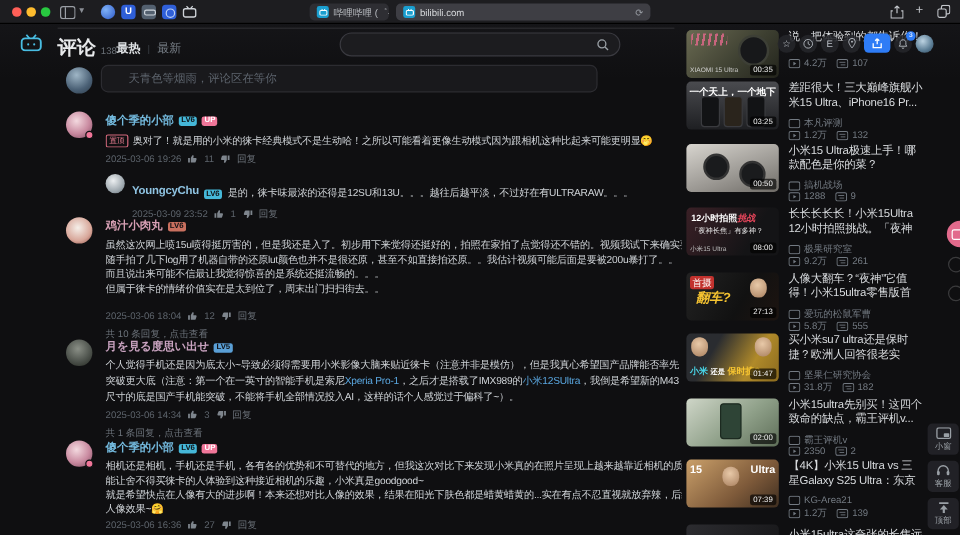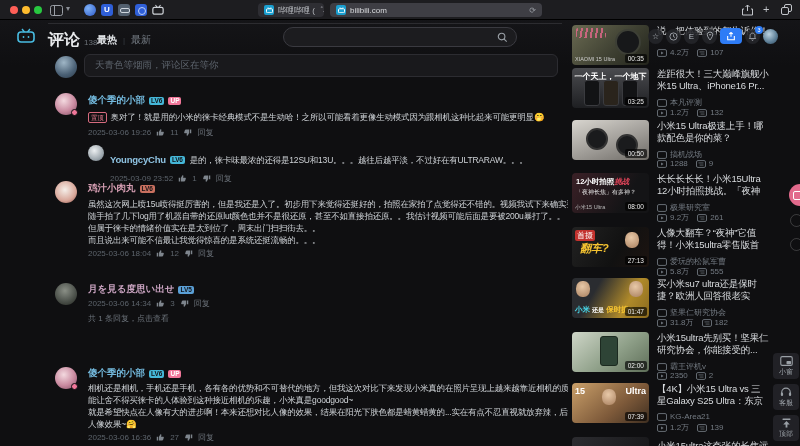--- a/index.html
+++ b/index.html
@@ -45,43 +45,43 @@
   .sort{position:absolute;left:97px;top:13px;font-size:10px;display:flex;gap:6px;align-items:center}
   .sort .hot{color:#dfe2e5;font-weight:700}
   .sort .dv{color:#3a3f45;font-size:8px}
   .sort .new{color:#767d85}
 
   .search{position:absolute;left:283px;top:7px;width:234px;height:20px;border-radius:10px;
     background:#1c1c1f;border:1px solid #3a3a40;display:flex;align-items:center;justify-content:flex-end;padding-right:8px;color:#9aa0a6}
 
   .inp-av{position:absolute;left:55px;top:36px;width:22px;height:22px;border-radius:50%;
     background:radial-gradient(circle at 40% 30%,#9fb6c6,#4a6075 60%,#2c3a48)}
-  .inp-box{position:absolute;left:84px;top:34px;width:474px;height:23px;border-radius:6px;
-    background:#19191c;border:1px solid #2c2c31;display:flex;align-items:center;padding-left:10px}
+  .inp-box{position:absolute;left:84px;top:34px;width:414px;height:23px;border-radius:6px;
+    background:#19191c;border:1px solid #2c2c31;display:flex;align-items:center;padding-left:22px}
   .inp-box span{font-size:9.5px;color:#5d646d}
 
   
   .comment{position:absolute;left:48px;width:514px}
   .c-av{position:absolute;left:7px;width:22px;height:22px;border-radius:50%}
   .av-up{background:radial-gradient(circle at 40% 35%,#f3d9df,#c98aa0 55%,#7e4a60)}
   .av-dot{position:absolute;right:-1px;bottom:-1px;width:7px;height:7px;border-radius:50%;background:#f07699;border:1px solid #0f0f11}
   .av-2{background:radial-gradient(circle at 45% 40%,#f5efe9,#d8a79a 60%,#8a4a42)}
   .av-3{background:radial-gradient(circle at 45% 35%,#8a8f86,#4a4f49 60%,#23261f)}
   .av-r{position:absolute;left:40px;width:16px;height:16px;border-radius:50%;
     background:radial-gradient(circle at 40% 35%,#eceff1,#9aa4ab 65%,#5c666d)}
   .cbody{margin-left:40px;position:relative}
   .nrow{display:flex;align-items:center;gap:4px;height:11px}
   .uname{font-size:9.5px;font-weight:600}
   .n-blue{color:#73b9dd}.n-pink{color:#d79fb4}.n-mauve{color:#c9a3c0}.n-reply{color:#8fc3e2}
   .lvb{font-size:6.5px;font-weight:700;line-height:8px;padding:0 2px;border-radius:2px;color:#101114}
   .lv-cyan{background:#45b7d8}.lv-red{background:#c9705f}.lv-blue{background:#5a9fd6}
   .upb{font-size:6.5px;font-weight:700;line-height:8px;padding:0 2px;border-radius:2px;background:#f07699;color:#fff}
   .pinb{font-size:6.5px;line-height:9px;padding:0 2px;border-radius:2px;border:1px solid #d66a7e;color:#e0798c;margin-right:4px;flex:none}
   .ctext,.cline{font-size:8.5px;letter-spacing:-0.2px;color:#ced2d6;line-height:12px}
-  .cline{height:12px;white-space:nowrap;overflow:hidden;width:480px;display:flex;align-items:center}
+  .cline{height:12px;white-space:nowrap;overflow:hidden;width:480px;display:flex;align-items:flex-end}
   .cpara{width:480px;line-height:13px}
   .clink{color:#5aa7e0}
   .meta{display:flex;align-items:center;gap:5px;height:11px;font-size:8px;color:#5d646c}
   .meta .ic{color:#7e858d;display:flex;align-items:center}
   .meta .rl{color:#6d747c}
   .more{font-size:8px;color:#6d747c;height:10px}
 
   
   .sidebar{position:absolute;left:571px;top:0;width:198px;height:426px}
   .card{position:absolute;left:0;width:198px;height:52px}
@@ -297,46 +297,50 @@
 
   <div class="comment" style="top:160px">
     <div class="c-av av-2" style="top:1px"></div>
     <div class="cbody">
       <div class="nrow" style="margin-top:3px">
         <span class="uname n-pink">鸡汁小肉丸</span>
         <span class="lvb lv-red">LV6</span>
       </div>
       <div class="cline" style="margin-top:4px">虽然这次网上喷15u喷得挺厉害的，但是我还是入了。初步用下来觉得还挺好的，拍照在家拍了点觉得还不错的。视频我试下来确实要差一些，晚上家里开灯</div>
       <div class="cline">随手拍了几下log用了机器自带的还原lut颜色也并不是很还原，甚至不如直接拍还原。。我估计视频可能后面是要被200u暴打了。。</div>
+      <div class="cline">而且说出来可能不信最让我觉得惊喜的是系统还挺流畅的。。。</div>
       <div class="cline">但属于徕卡的情绪价值实在是太到位了，周末出门扫扫街去。。</div>
-      <div class="cline">而且说出来可能不信最让我觉得惊喜的是系统还挺流畅的。。。</div>
-      <div class="meta" style="margin-top:2px">
+      <div class="meta" style="margin-top:12px">
         <span>2025-03-06 18:04</span>
         <span class="ic">
             <svg width="9" height="9" viewBox="0 0 12 12">
               <path d="M1 5h2v5H1zM4 10h4.2c.6 0 1.1-.4 1.3-1l.9-2.6c.2-.7-.3-1.4-1-1.4H6.8l.4-2.2c.1-.6-.3-1.1-.9-1.1-.3 0-.7.2-.8.5L4 5z" fill="currentColor"></path>
             </svg>
           </span>
         <span>12</span>
         <span class="ic" style="transform:rotate(180deg)">
             <svg width="9" height="9" viewBox="0 0 12 12">
               <path d="M1 5h2v5H1zM4 10h4.2c.6 0 1.1-.4 1.3-1l.9-2.6c.2-.7-.3-1.4-1-1.4H6.8l.4-2.2c.1-.6-.3-1.1-.9-1.1-.3 0-.7.2-.8.5L4 5z" fill="currentColor"></path>
             </svg>
           </span>
         <span class="rl">回复</span>
       </div>
+      <div class="more" style="margin-top:4px">共 10 条回复，点击查看</div>
     </div>
   </div>
 
   <div class="comment" style="top:263px">
     <div class="c-av av-3" style="top:0"></div>
     <div class="cbody">
       <div class="nrow" style="margin-top:1px">
         <span class="uname n-mauve">月を見る度思い出せ</span>
         <span class="lvb lv-blue">LV5</span>
+      </div>
+      <div class="ctext cpara" style="margin-top:3px">
+        <span>个人觉得手机还是因为底太小~导致必须得需要用小米影像大脑来贴近徕卡（注意并非是模仿），但是我真心希望国产品牌能否率先突破更大底（注意：第一个在一英寸的智能手机是索尼</span><span class="clink">Xperia Pro-1</span><span>，之后才是搭载了IMX989的</span><span class="clink">小米12SUltra</span><span>，我倒是希望新的M43尺寸的底是国产手机能突破，不能将手机全部情况投入AI，这样的话个人感觉过于偏科了~）。</span>
       </div>
       <div class="meta" style="margin-top:3px">
         <span>2025-03-06 14:34</span>
         <span class="ic">
             <svg width="9" height="9" viewBox="0 0 12 12">
               <path d="M1 5h2v5H1zM4 10h4.2c.6 0 1.1-.4 1.3-1l.9-2.6c.2-.7-.3-1.4-1-1.4H6.8l.4-2.2c.1-.6-.3-1.1-.9-1.1-.3 0-.7.2-.8.5L4 5z" fill="currentColor"></path>
             </svg>
           </span>
         <span>3</span>
         <span class="ic" style="transform:rotate(180deg)">
@@ -598,21 +602,21 @@
         </div>
       </div>
     </div>
 
     <div class="card" style="top:312px">
       <div class="thumb th-grad7">
         <span class="th-ph7"></span>
         <span class="dur">02:00</span>
       </div>
       <div class="info">
-        <div class="vtitle">小米15ultra先别买！坚果仁研究协会，你能接受的...</div>
+        <div class="vtitle">小米15ultra先别买！这四个致命的缺点，霸王评机v...</div>
         <div class="vauthor">
           <span class="ico-g">
               <svg width="10" height="8" viewBox="0 0 14 11">
                 <rect x="0.7" y="0.7" width="12.6" height="9.6" rx="2" fill="none" stroke="currentColor" stroke-width="1.2"></rect>
               </svg>
             </span>
           <span>霸王评机v</span>
         </div>
         <div class="vstats">
           <span class="ico-g">

